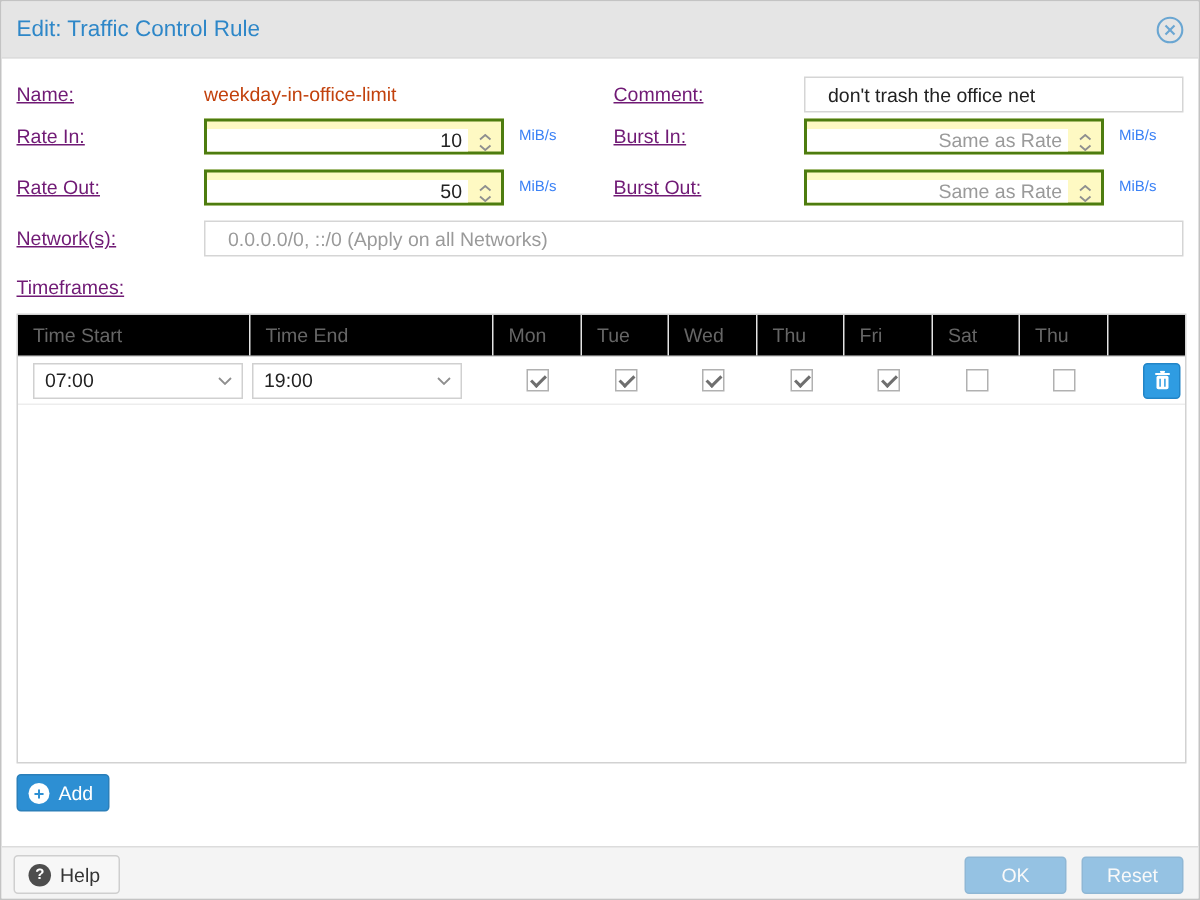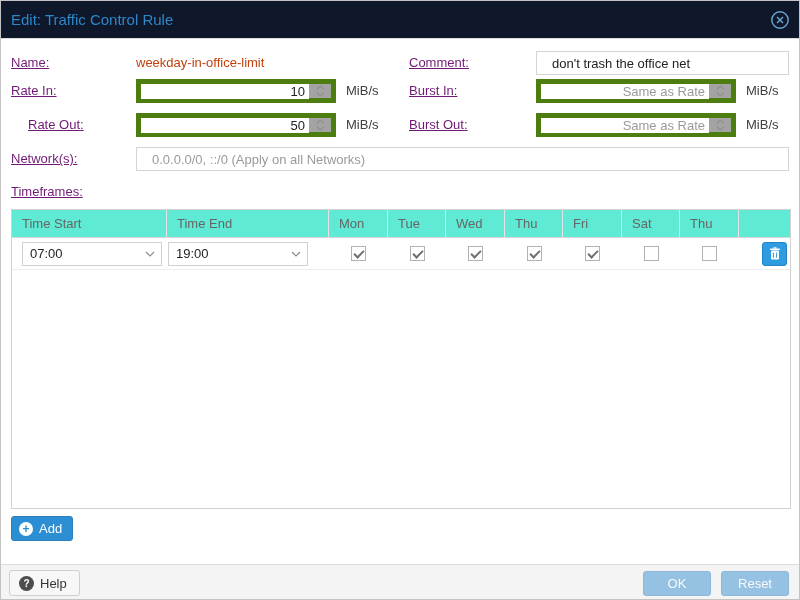--- a/index.html
+++ b/index.html
@@ -1,39 +1,39 @@
 <!DOCTYPE html>
 <html><head>
 <meta charset="utf-8">
 <style>
   * { margin:0; padding:0; box-sizing:border-box; }
   html,body { width:800px; height:600px; font-family:"Liberation Sans", sans-serif; background:#fff; }
   .dialog { position:relative; width:800px; height:600px; background:#fff; border:1px solid #c3c3c3; overflow:hidden; }
 
   
-  .titlebar { position:absolute; top:0; left:0; right:0; height:38px; background:#0f172a; border-bottom:1px solid #dcdcdc; }
+  .titlebar { position:absolute; top:0; left:0; right:0; height:38px; background:#e5e5e5; border-bottom:1px solid #dcdcdc; }
   .title { position:absolute; left:10px; top:0; line-height:38px; font-size:15px; color:#2e87c8; }
   .close-btn { position:absolute; right:9px; top:9px; width:20px; height:20px; cursor:pointer; }
 
   
   .row { position:absolute; height:24px; }
   .lbl { position:absolute; top:0; font-size:13px; color:#701a75; line-height:24px; white-space:nowrap;text-decoration:underline; }
   .val { position:absolute; top:0; font-size:13px; color:#c2410c; line-height:24px; white-space:nowrap; }
-  .unit { position:absolute; top:0; font-size:13px; color:#404040; line-height:24px; }
+  .unit { position:absolute; top:0; font-size:10px; color:#3b82f6; line-height:24px; }
   .tf { position:absolute; top:0; height:24px; border:1px solid #d5d5d5; background:#fff; font-size:13px; color:#222; padding:0 15px; font-family:"Liberation Sans", sans-serif; outline:none; }
   .tf::placeholder { color:#9a9a9a; opacity:1; }
-  .spinwrap { position:absolute; top:0; height:24px; border:5px solid #4d7c0f; background:#a3a3a3; display:flex; align-items:center; }
+  .spinwrap { position:absolute; top:0; height:24px; border:2px solid #4d7c0f; background:#fef9c3; display:flex; align-items:flex-end; }
   .spinwrap input { flex:1; border:none; outline:none; text-align:right; font-size:13px; color:#222; padding:0 4px 0 6px; font-family:"Liberation Sans", sans-serif; min-width:0; }
   .spinwrap input::placeholder { color:#9a9a9a; opacity:1; }
   .spinner { width:22px; display:flex; flex-direction:column; align-items:center; justify-content:center; gap:2px; }
   .spinner svg { display:block; }
 
   
   .grid { position:absolute; left:10px; top:208px; width:780px; height:300px; border:1px solid #d2d2d2; background:#fff; }
-  .ghead { display:flex; height:28px; border-bottom:1px solid #d8d8d8; background:#5eead4; }
+  .ghead { display:flex; height:28px; border-bottom:1px solid #d8d8d8; background:#000000; }
   .gh { font-size:13px; color:#666; line-height:27px; padding-left:10px; border-right:1px solid #e4e4e4; overflow:hidden; white-space:nowrap; }
   .gh:last-child { border-right:none; }
   .grow { display:flex; height:32px; border-bottom:1px solid #ededed; align-items:center; }
   .gc { display:flex; align-items:center; justify-content:center; height:100%; }
   .gc.left { justify-content:flex-start; }
 
   .combo { position:relative; height:24px; border:1px solid #d0d0d0; background:#fff; display:flex; align-items:center; cursor:pointer; }
   .combo .cval { font-size:13px; color:#222; padding-left:7px; flex:1; }
   .combo .caret { width:22px; display:flex; align-items:center; justify-content:center; }
 
@@ -99,21 +99,21 @@
           </svg>
         <svg width="9" height="5" viewBox="0 0 9 5">
             <polyline points="1,1 4.5,4 8,1" fill="none" stroke="#8f8f8f" stroke-width="1.2"></polyline>
           </svg>
       </div>
     </div>
     <span class="unit" style="left:745px;">MiB/s</span>
   </div>
 
   <div class="row" style="top:112px; left:0; right:0;">
-    <span class="lbl" style="left:27px;">Rate Out:</span>
+    <span class="lbl" style="left:10px;">Rate Out:</span>
     <div class="spinwrap" style="left:135px; width:200px;">
       <input value="50" style="">
       <div class="spinner">
         <svg width="9" height="5" viewBox="0 0 9 5">
             <polyline points="1,4 4.5,1 8,4" fill="none" stroke="#8f8f8f" stroke-width="1.2"></polyline>
           </svg>
         <svg width="9" height="5" viewBox="0 0 9 5">
             <polyline points="1,1 4.5,4 8,1" fill="none" stroke="#8f8f8f" stroke-width="1.2"></polyline>
           </svg>
       </div>

